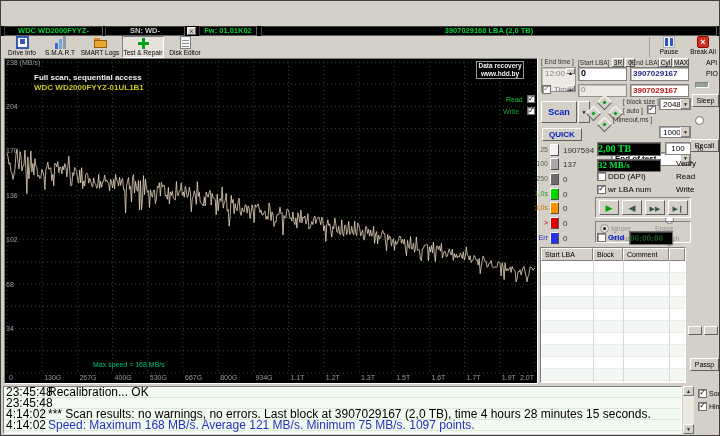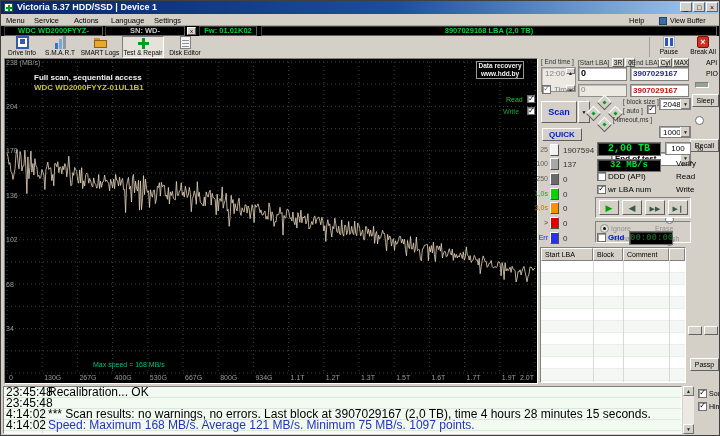--- a/index.html
+++ b/index.html
@@ -11,22 +11,22 @@
   .raised{border:1px solid;border-color:#ffffff #808080 #808080 #ffffff;background:#d4d0c8}
   .sunken{border:1px solid;border-color:#808080 #ffffff #ffffff #808080}
   .whitebox{background:#fff;border:1px solid #808080;box-shadow:inset 1px 1px 0 #b8b4ac}
   .dimbox{background:#ece9e2;border:1px solid #909090;box-shadow:inset 1px 1px 0 #c0bcb4}
   .t6{font-size:6.5px;line-height:8px}
   .t7{font-size:7px;line-height:8px}
   .t75{font-size:7.5px;line-height:9px}
   .t8{font-size:8px;line-height:10px}
   .t9{font-size:9px;line-height:11px}
   .bold{font-weight:bold}
-  .lcd{background:#000;color:#00e23c;font-family:Liberation Mono, monospace;font-weight:bold;
-    border:1px solid #707070;box-shadow:inset 1px 1px 0 #404040;text-align:center}
+  .lcd{background:#000;color:#00e23c;font-family:Liberation Serif, serif;font-weight:bold;
+    border:1px solid #707070;box-shadow:inset 1px 1px 0 #404040;}
   .cb{width:9px;height:9px;background:#fff;border:1px solid #707070;box-shadow:inset 1px 1px 0 #a0a0a0;
     font-size:8px;line-height:8px;text-align:center;color:#000}
   .cb.checked::after{content:"✓";display:block;margin-top:-1px}
   .cb.graychk::after{content:"✓";color:#707070;display:block;margin-top:-1px}
   .radio{width:9px;height:9px;border-radius:50%;background:#fff;border:1px solid #707070;position:relative}
   .radio.sel::after{content:"";position:absolute;left:2px;top:2px;width:3px;height:3px;border-radius:50%;background:#101010}
   .radio.gray{background:#e4e0d8;border-color:#909090}
   .combo{background:#fff;border:1px solid #808080;box-shadow:inset 1px 1px 0 #a8a8a8;position:relative;
     padding-left:3px;font-size:8px;line-height:11px}
   .combo .arw{position:absolute;right:0;top:0;bottom:0;width:10px;background:#d4d0c8;
@@ -52,41 +52,21 @@
   .lg-blue{color:#2233bb}
   .wmk{color:#fff;opacity:.82;font-weight:bold}
   .scrollbtn{background:#d4d0c8;border:1px solid;border-color:#fff #707070 #707070 #fff;
     font-size:5px;line-height:8px;text-align:center;color:#202020}
 </style>
 </head>
 <body>
 
 <div class="win">
 
-  <div class="abs titlebar" style="left:0;top:0;width:718px;height:13px">
-    <div class="abs" style="left:3px;top:2px;width:9px;height:9px;background:#fff;border:1px solid #007000">
-      <div class="abs" style="left:3px;top:1px;width:2px;height:6px;background:#00a020"></div>
-      <div class="abs" style="left:1px;top:3px;width:6px;height:2px;background:#00a020"></div>
-    </div>
-    <div class="abs bold" style="left:16px;top:1px;font-size:9px;color:#fff">Victoria 5.37 HDD/SSD | Device 1</div>
-    <div class="abs btn" style="left:679px;top:1px;width:12px;height:10px;font-size:7px;line-height:9px">_</div>
-    <div class="abs btn" style="left:692px;top:1px;width:12px;height:10px;font-size:7px;line-height:9px">□</div>
-    <div class="abs btn" style="left:705px;top:1px;width:12px;height:10px;font-size:7px;line-height:9px">×</div>
-  </div>
-
-  <div class="abs menubar" style="left:0;top:13px;width:718px;height:12px">
-    <div class="abs t75" style="left:5px;top:2px">Menu</div>
-    <div class="abs t75" style="left:33px;top:2px">Service</div>
-    <div class="abs t75" style="left:73px;top:2px">Actions</div>
-    <div class="abs t75" style="left:110px;top:2px">Language</div>
-    <div class="abs t75" style="left:153px;top:2px">Settings</div>
-    <div class="abs t75" style="left:628px;top:2px">Help</div>
-    <div class="abs" style="left:658px;top:3px;width:8px;height:8px;background:#3a6ea5;border:1px solid #1c4470"></div>
-    <div class="abs t7" style="left:669px;top:3px">View Buffer Live</div>
-  </div>
+
 
   <div class="abs devbar" style="left:0;top:25px;width:718px;height:10px">
     <div class="abs devseg" style="left:3px;top:0;width:99px;height:10px">WDC WD2000FYYZ-01UL1B1</div>
     <div class="abs devseg" style="left:104px;top:0;width:80px;height:10px;color:#c8c8c8">SN: WD-WCC1P0933530</div>
     <div class="abs btn" style="left:186px;top:1px;width:9px;height:8px;font-size:6px;line-height:7px">x</div>
     <div class="abs devseg" style="left:198px;top:0;width:58px;height:10px">Fw: 01.01K02</div>
     <div class="abs devseg" style="left:260px;top:0;width:456px;height:10px">3907029168 LBA (2,0 TB)</div>
   </div>
 
   <div class="abs" style="left:0;top:35px;width:718px;height:22px;background:#d4d0c8">

